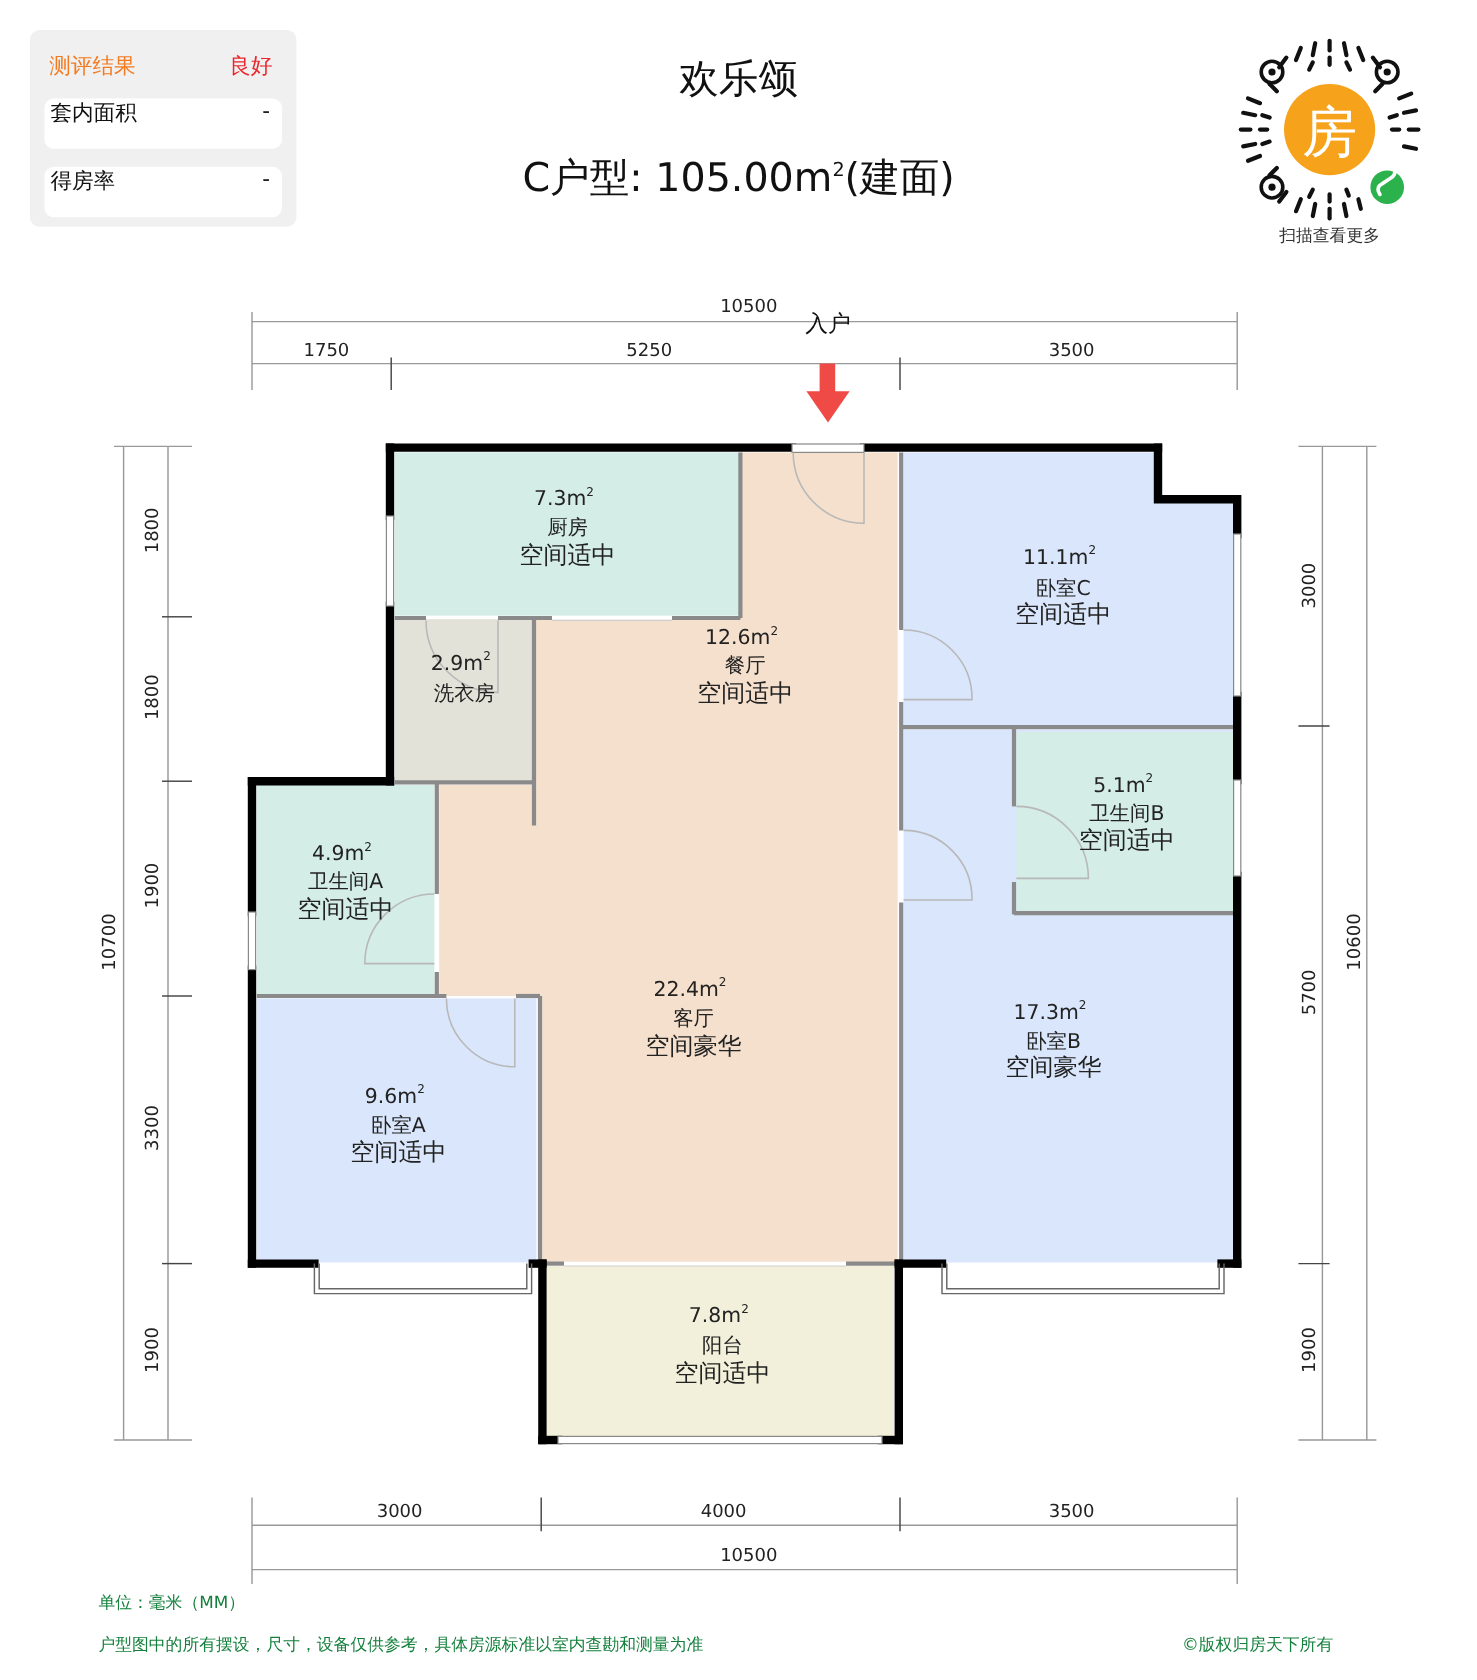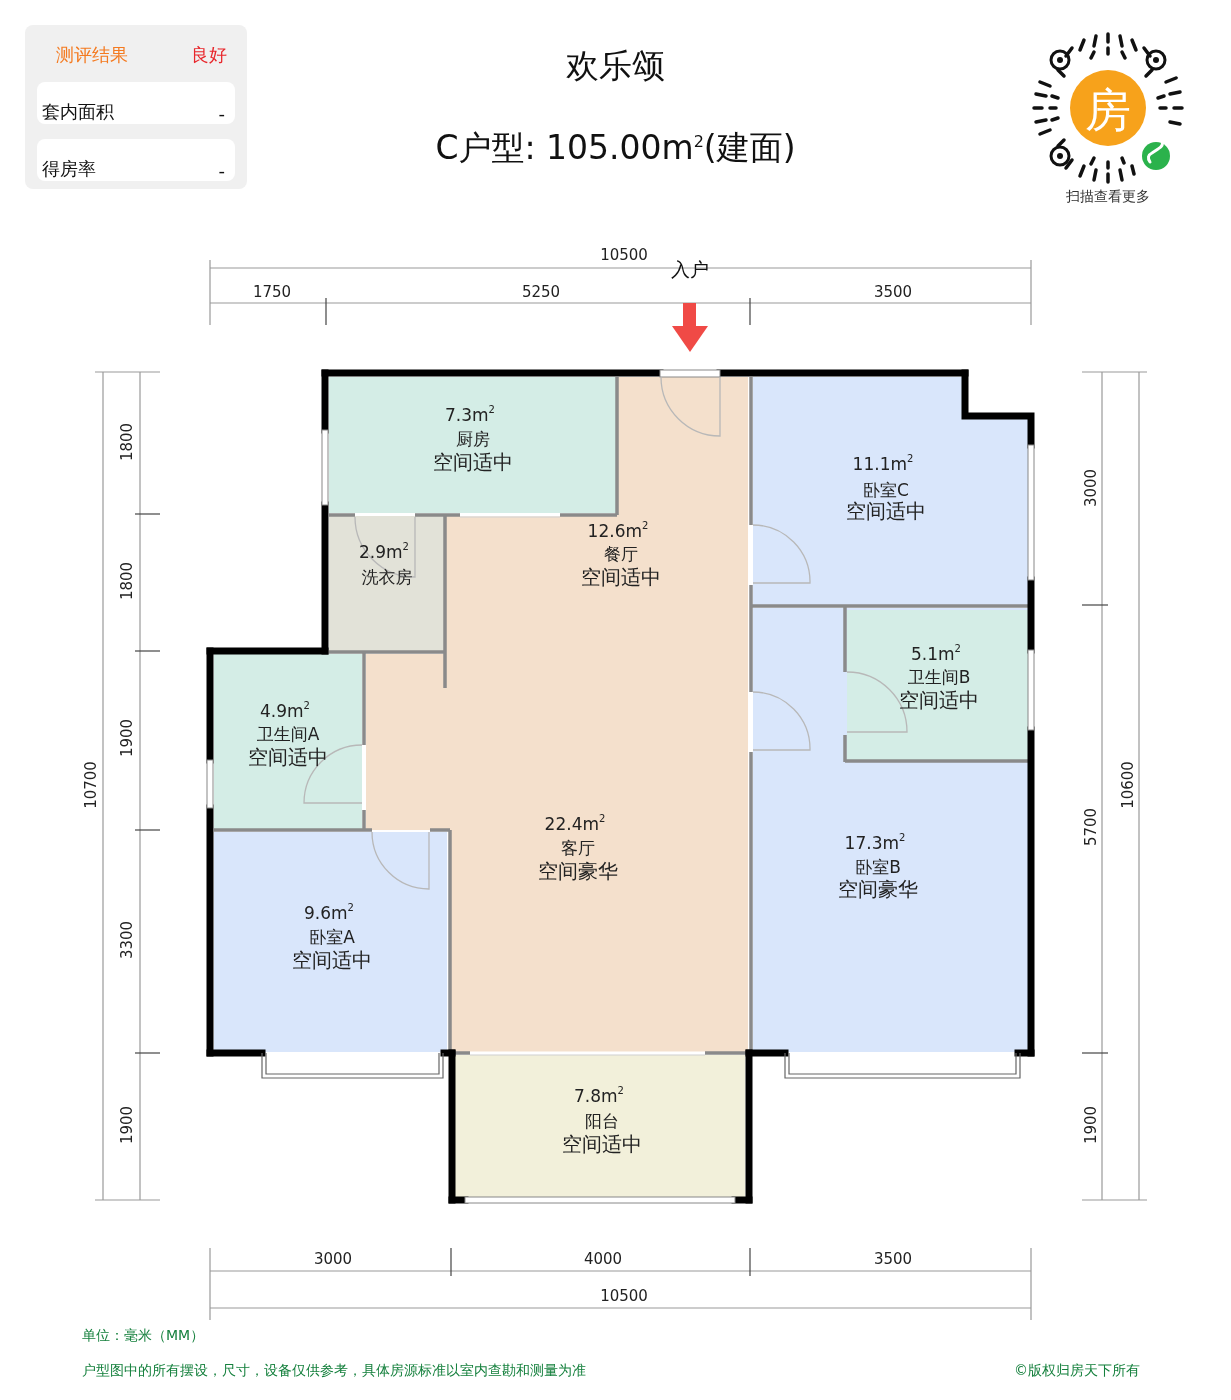--- a/index.html
+++ b/index.html
@@ -3,25 +3,25 @@
 <meta charset="utf-8">
 <style>
   html, body { margin: 0; padding: 0; background: #ffffff; }
   body { width: 1231px; height: 1400px; position: relative; overflow: hidden;
          font-family: "DejaVu Sans", "Liberation Sans", sans-serif; color: #111; }
 
   
   .eval-card { position: absolute; left: 25px; top: 25px; width: 222px; height: 164px;
                background: #f0f0f0; border-radius: 8px; }
   .eval-head { position: absolute; left: 16px; right: 20px; top: 18px; height: 24px;
-               display: flex; justify-content: space-between; font-size: 18px; margin-left: 15px; }
+               display: flex; justify-content: space-between; font-size: 18px; }
   .eval-head .t { color: #f47a20; }
   .eval-head .v { color: #e8262b; }
   .eval-row { position: absolute; left: 12px; width: 198px; height: 42px; background: #fff;
-              border-radius: 8px; display: flex; align-items: flex-end; justify-content: space-between;
+              border-radius: 8px; display: flex; align-items: flex-start; justify-content: space-between;
               padding: 0 10px 0 5px; box-sizing: border-box; font-size: 18px; color: #111; }
 
   .title { position: absolute; left: 0; width: 1231px; text-align: center; }
   .title.name { top: 44px; font-size: 33px; }
   .title.type { top: 126px; font-size: 33px; }
   .title sup { font-size: 16px; }
 
   
   .qr { position: absolute; left: 1028px; top: 28px; width: 160px; height: 160px; }
   .qr-caption { position: absolute; left: 1028px; top: 188px; width: 160px; text-align: center;
@@ -314,13 +314,13 @@
     <text class="room-eval" x="332" y="967">空间适中</text>
 
     <text class="room-area" x="599" y="1102"><tspan>7.8m</tspan><tspan font-size="10" dy="-8">2</tspan></text>
     <text class="room-name" x="602" y="1127">阳台</text>
     <text class="room-eval" x="602" y="1151">空间适中</text>
   </g>
 </svg>
 
 <div class="footer" style="left:82px; top:1327px;">单位：毫米（MM）</div>
 <div class="footer" style="left:82px; top:1362px;">户型图中的所有摆设，尺寸，设备仅供参考，具体房源标准以室内查勘和测量为准</div>
-<div class="footer" style="left:985px; top:1362px;margin-left:29px;">©版权归房天下所有</div>
+<div class="footer" style="left:985px; top:1362px;">©版权归房天下所有</div>
 
 </body></html>

